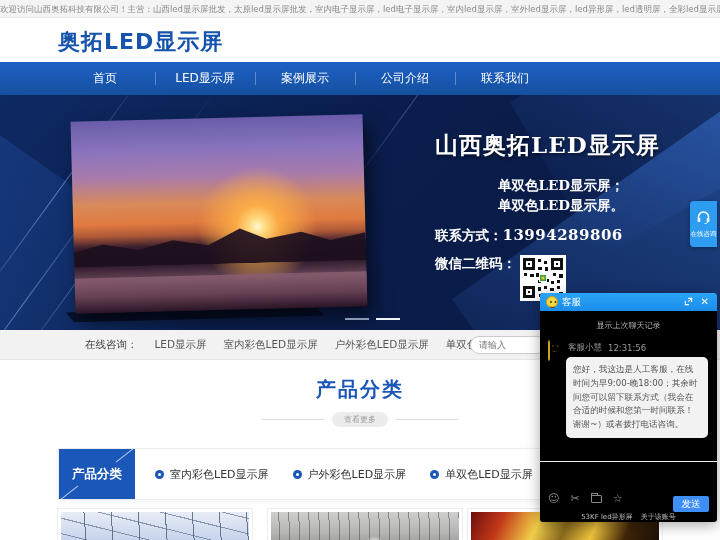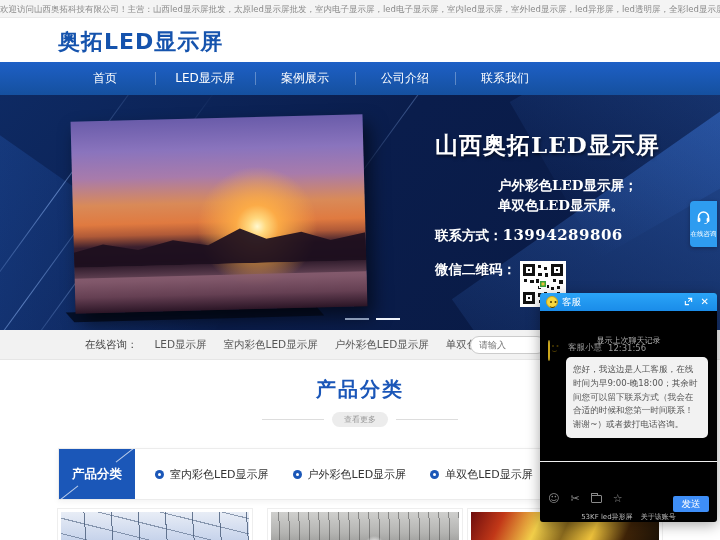--- a/index.html
+++ b/index.html
@@ -65,21 +65,21 @@
 
   
   .hero { position:absolute; left:435px; top:35px; width:260px; color:#fff;
     font-family:"DejaVu Serif","Liberation Serif",serif; }
   .hero-title { font-size:23px; font-weight:bold; letter-spacing:1px; white-space:nowrap;
     text-shadow:1px 2px 3px rgba(0,0,0,.5); }
   .hero-lines { margin-top:15px; font-size:13.5px; font-weight:bold; line-height:19.5px; }
   .hero-lines .indent { padding-left:63px; }
   .hero-contact { margin-top:11px; font-size:13.5px; font-weight:bold; }
   .hero-contact .phone { font-size:15px; letter-spacing:.5px; }
-  .hero-qr-row { margin-top:16px; font-size:13.5px; font-weight:bold; display:flex; }
+  .hero-qr-row { margin-top:10px; font-size:13.5px; font-weight:bold; display:flex; }
   .qr-box { width:46px; height:46px; background:#fff; margin-left:4px; flex:0 0 auto; }
 
   
   .pag { position:absolute; bottom:10px; width:24px; height:2px; cursor:pointer; }
   .pag1 { left:345px; background:#8a9ab5; }
   .pag2 { left:376px; background:#eef3fb; }
 
   
   .consult { left:690px; top:201px; width:27px; height:46px; background:#2e9cf0;
     border-radius:4px 0 0 4px; z-index:30; display:flex; flex-direction:column;
@@ -143,21 +143,21 @@
   .chat-head { height:18px; background:linear-gradient(180deg,#2aa4f7,#1a8ce9);
     display:flex; align-items:center; padding:0 6px; gap:4px; }
   .chat-title { color:#fff; font-size:9.5px; flex:1; }
   .avatar { width:12px; height:12px; border-radius:50%; background:#f7d73e;
     border:1px solid #caa41a; position:relative; flex:0 0 auto; }
   .avatar::before { content:""; position:absolute; left:2.5px; top:3.5px; width:2px; height:2px;
     border-radius:50%; background:#4a3a00; box-shadow:4.5px 0 0 #4a3a00; }
   .avatar::after { content:""; position:absolute; left:3px; top:7px; width:5px; height:2.5px;
     border-bottom:1px solid #4a3a00; border-radius:0 0 5px 5px; }
   .head-ic { color:#fff; font-size:10px; line-height:10px; cursor:pointer; padding:0 2px; }
-  .chat-history { text-align:center; font-size:8px; color:#aaa; margin-top:24px; cursor:pointer; }
+  .chat-history { text-align:center; font-size:8px; color:#aaa; margin-top:9px; cursor:pointer; }
   .agent-row { position:absolute; left:8px; top:48px; display:flex; align-items:center; gap:6px; }
   .agent-avatar { width:14px; height:14px; }
   .agent-avatar .avatar { width:14px; height:14px; }
   .agent-name { font-size:8.5px; color:#999; }
   .bubble { position:absolute; left:26px; top:64px; width:142px; background:#f2f2f2;
     border-radius:5px; padding:6px 7px; font-size:8.6px; color:#555; line-height:1.6; }
   .chat-divider { position:absolute; left:0; top:168px; width:100%; height:1px; background:#efefef; }
   .chat-toolbar { position:absolute; left:8px; top:200px; display:flex; align-items:center;
     gap:11px; color:#8a8a8a; font-size:11px; }
   .tool-ic { cursor:pointer; line-height:11px; }
@@ -206,21 +206,21 @@
 
     <div class="panel-base"></div>
     <div class="led-panel">
       <div class="mountains"></div>
       <div class="water"></div>
     </div>
 
     <div class="hero">
       <div class="hero-title">山西奥拓LED显示屏</div>
       <div class="hero-lines">
-        <div class="indent">户外彩色LED显示屏；</div>
+        <div class="indent">单双色LED显示屏；</div>
         <div class="indent">单双色LED显示屏。</div>
       </div>
       <div class="hero-contact">
         <span>联系方式：</span><span class="phone">13994289806</span>
       </div>
       <div class="hero-qr-row">
         <span>微信二维码：</span>
         <span class="qr-box">
           <svg width="46" height="46" viewBox="0 0 46 46">
             <rect width="46" height="46" fill="#fff"></rect>

